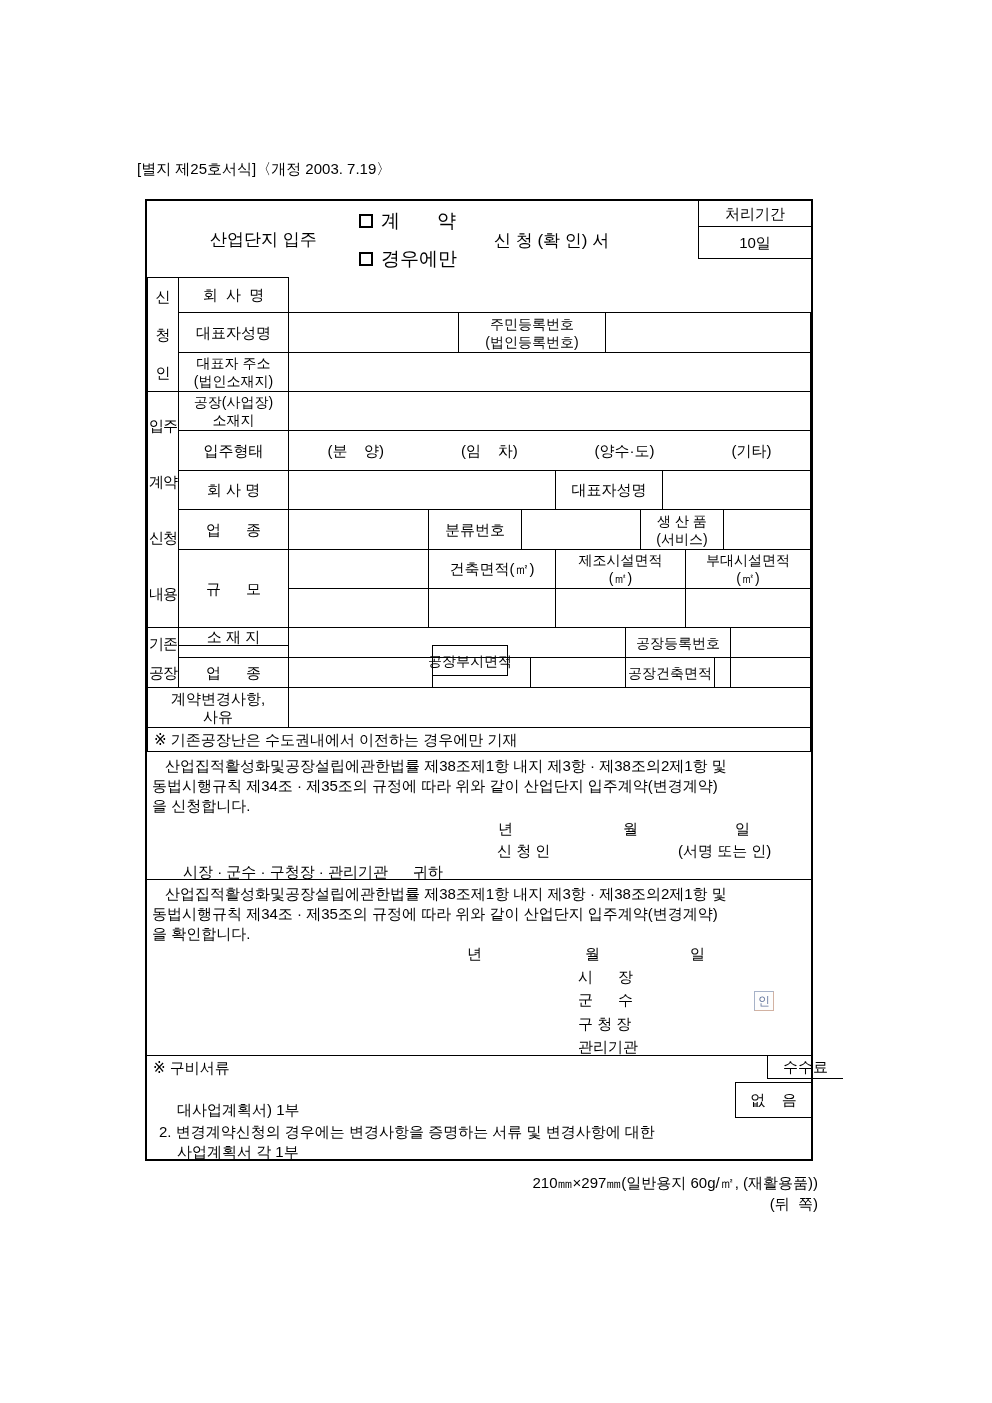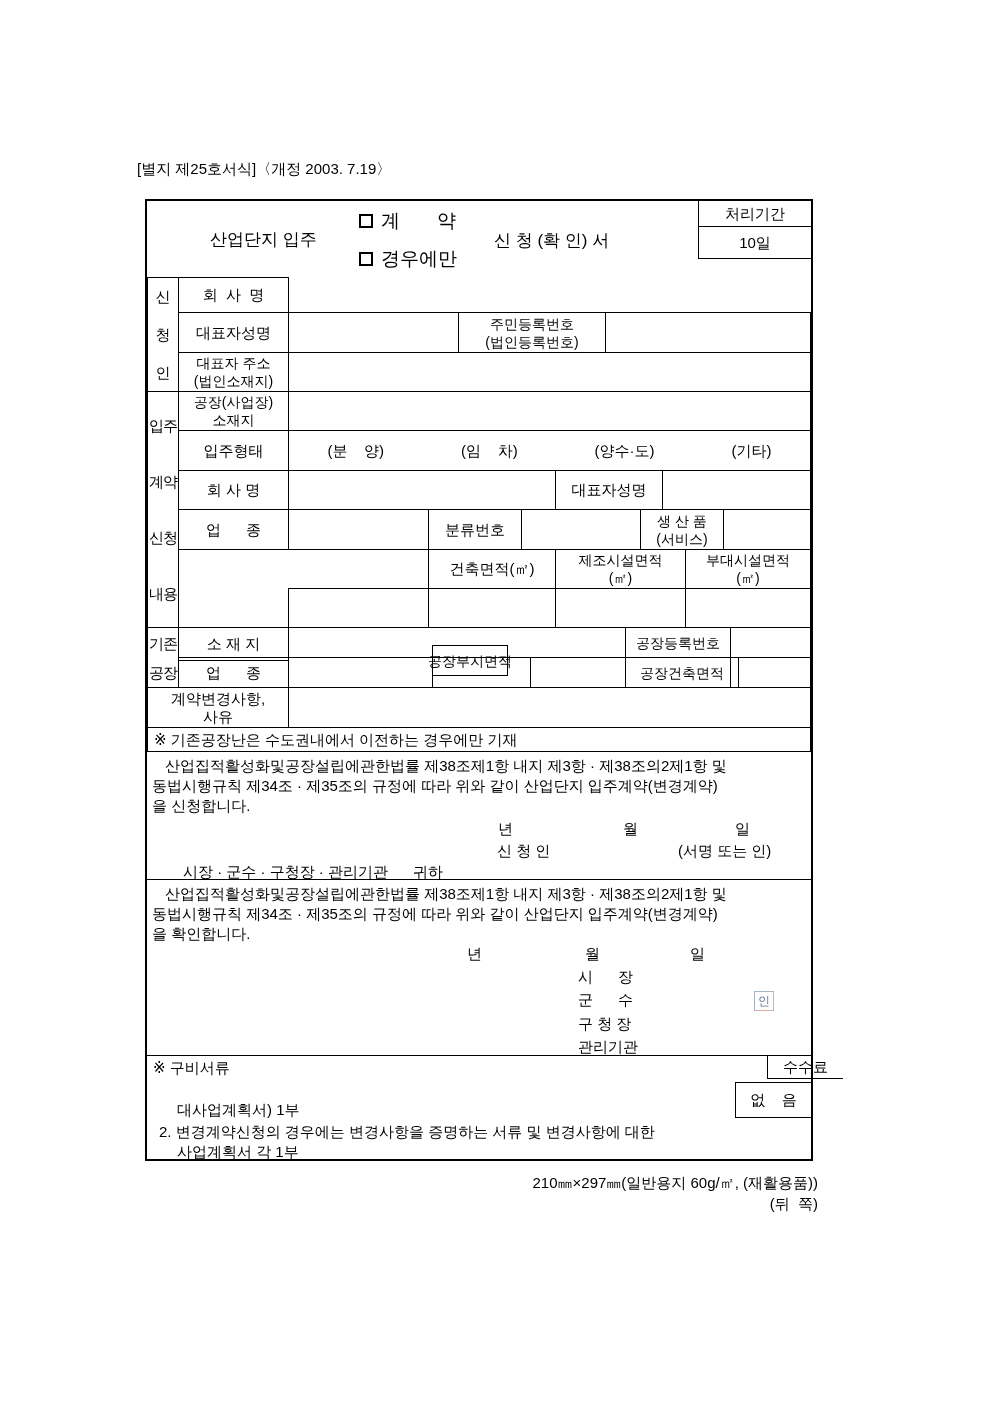--- a/index.html
+++ b/index.html
@@ -97,42 +97,43 @@
   <div class="c" style="left:515px; top:269px; width:149px; height:40px;"></div>
 
   <div class="c" style="left:31px; top:308px; width:111px; height:41px;">업      종</div>
   <div class="c" style="left:141px; top:308px; width:141px; height:41px;"></div>
   <div class="c" style="left:281px; top:308px; width:94px; height:41px;">분류번호</div>
   <div class="c" style="left:374px; top:308px; width:120px; height:41px;"></div>
   <div class="c f14" style="left:493px; top:308px; width:84px; height:41px;">생 산 품
 (서비스)</div>
   <div class="c" style="left:576px; top:308px; width:88px; height:41px;"></div>
 
+  <div class="c" style="left:31px; top:348px; width:111px; height:79px;">규      모</div>
   <div class="c" style="left:281px; top:348px; width:128px; height:40px;">건축면적(㎡)</div>
   <div class="c f14" style="left:408px; top:348px; width:131px; height:40px;">제조시설면적
 (㎡)</div>
   <div class="c f14" style="left:538px; top:348px; width:126px; height:40px;">부대시설면적
 (㎡)</div>
   <div class="c" style="left:141px; top:387px; width:141px; height:40px;"></div>
   <div class="c" style="left:281px; top:387px; width:128px; height:40px;"></div>
   <div class="c" style="left:408px; top:387px; width:131px; height:40px;"></div>
   <div class="c" style="left:538px; top:387px; width:126px; height:40px;"></div>
 
   <div class="c gc" style="left:0; top:426px; width:32px; height:61px;">기존
 공장</div>
-  <div class="c" style="left:31px; top:426px; width:111px; height:34px;">소 재 지</div>
+  <div class="c" style="left:31px; top:426px; width:111px; height:19px;">소 재 지</div>
   <div class="c" style="left:141px; top:426px; width:338px; height:31px;"></div>
   <div class="c f14" style="left:478px; top:426px; width:106px; height:31px;">공장등록번호</div>
   <div class="c" style="left:583px; top:426px; width:81px; height:31px;"></div>
 
   <div class="c" style="left:31px; top:456px; width:111px; height:31px;">업      종</div>
   <div class="c" style="left:141px; top:456px; width:145px; height:31px;"></div>
   <div class="c f14" style="left:285px; top:444px; width:76px; height:31px;">공장부지면적</div>
   <div class="c" style="left:383px; top:456px; width:96px; height:31px;"></div>
-  <div class="c f14" style="left:478px; top:456px; width:114px; height:31px;">공장건축면적</div>
+  <div class="c f14" style="left:478px; top:456px; width:90px; height:31px;">공장건축면적</div>
   <div class="c" style="left:583px; top:456px; width:81px; height:31px;"></div>
 
   <div class="c" style="left:0; top:486px; width:142px; height:41px;">계약변경사항,
 사유</div>
   <div class="c" style="left:141px; top:486px; width:523px; height:41px;"></div>
 
   <div class="c left" style="left:0; top:526px; width:664px; height:25px; padding-left:6px;">※ 기존공장난은 수도권내에서 이전하는 경우에만 기재</div>
 
   <div class="c nb left" style="left:0; top:550px; width:664px; height:129px; border-top:1px solid #000;"></div>
   <div class="para" style="left:18px; top:556px;">산업집적활성화및공장설립에관한법률 제38조제1항 내지 제3항 · 제38조의2제1항 및</div>

